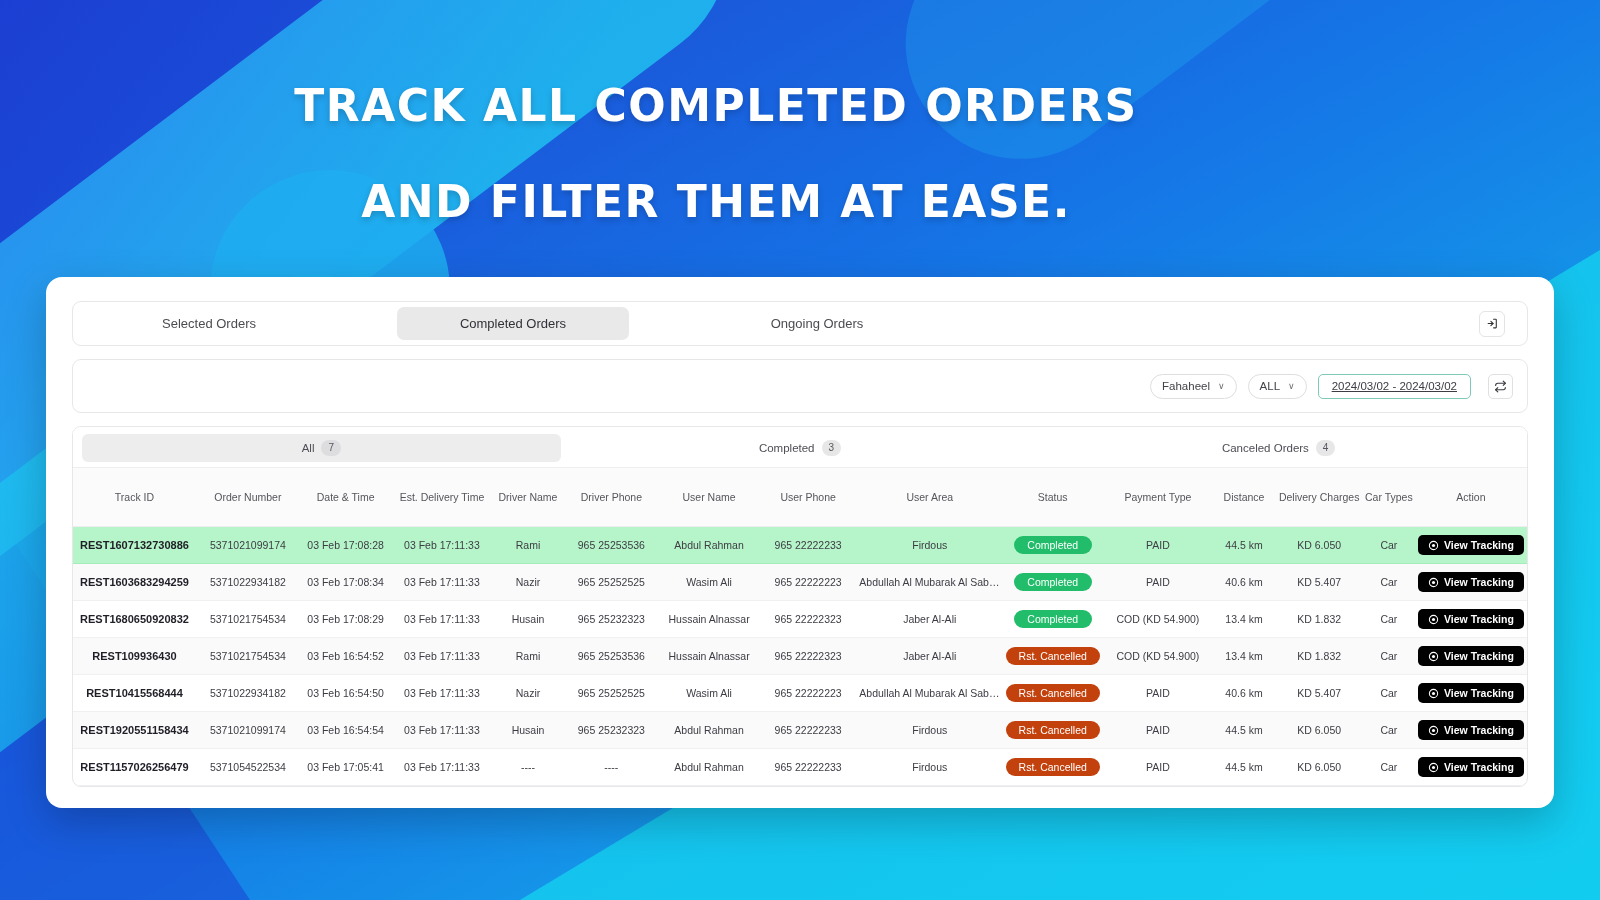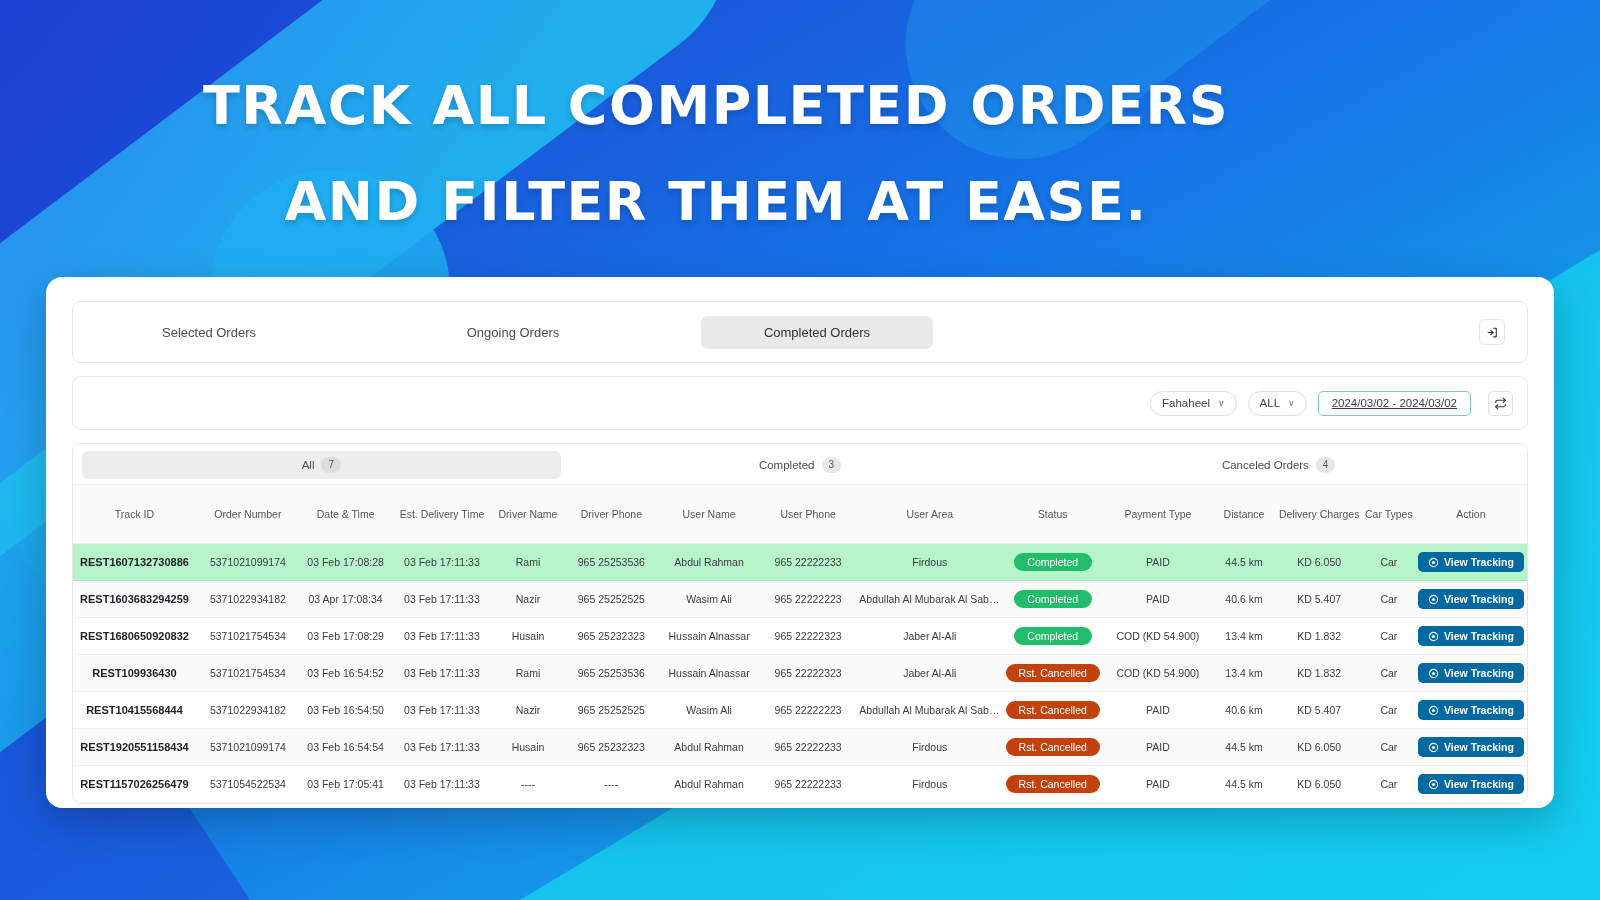--- a/index.html
+++ b/index.html
@@ -15,21 +15,21 @@
   #bg svg { display: block; width: 1600px; height: 900px; }
 
   
   .headline {
     position: absolute;
     top: 58px; left: 0; width: 1432px;
     text-align: center;
     color: #ffffff;
     font-family: "DejaVu Sans", sans-serif;
     font-weight: bold;
-    font-size: 54px;
+    font-size: 44px;
     letter-spacing: 1.5px;
     line-height: 96px;
     text-shadow: 0 3px 6px rgba(0,0,0,0.18);
     z-index: 3;
   }
   .headline div { white-space: nowrap; }
 
   
   .app-window {
     position: absolute;
@@ -43,21 +43,21 @@
   }
 
   .panel {
     border: 1px solid #e7e7e9;
     border-radius: 9px;
     background: #fff;
   }
 
   
   .tabs-panel {
-    height: 62px;
+    height: 45px;
     display: flex;
     align-items: center;
     padding: 0 14px 0 0;
     position: relative;
   }
   .tabs-strip { display: flex; align-items: center; flex: 1; padding-left: 20px; }
   .tab {
     font-size: 13px;
     color: #4b4b52;
     text-align: center;
@@ -194,21 +194,21 @@
     padding: 3px 13px;
     min-width: 78px;
   }
   .badge.completed { background: #21bd6a; }
   .badge.cancelled { background: #c2410c; }
 
   .track-btn {
     display: inline-flex;
     align-items: center;
     gap: 5px;
-    background: #0369a1;
+    background: #000000;
     color: #fff;
     font-size: 10.5px;
     font-weight: bold;
     border-radius: 5px;
     padding: 4px 10px;
     cursor: pointer;
     border: none;
     white-space: nowrap;
   }
 
@@ -279,22 +279,22 @@
 <div class="headline">
   <div>TRACK ALL COMPLETED ORDERS</div>
   <div>AND FILTER THEM AT EASE.</div>
 </div>
 
 <div class="app-window">
 
   <div class="panel tabs-panel">
     <div class="tabs-strip">
       <div class="tab">Selected Orders</div>
+      <div class="tab active spaced">Completed Orders</div>
       <div class="tab spaced">Ongoing Orders</div>
-      <div class="tab active spaced">Completed Orders</div>
     </div>
     <div class="logout-btn">
       <svg width="13" height="13" viewBox="0 0 24 24" fill="none" stroke="#333" stroke-width="2" stroke-linecap="round" stroke-linejoin="round">
         <path d="M14 4h4a1 1 0 0 1 1 1v14a1 1 0 0 1-1 1h-4"></path>
         <polyline points="9 16 13 12 9 8"></polyline>
         <line x1="13" y1="12" x2="4" y2="12"></line>
       </svg>
     </div>
   </div>
 
@@ -392,21 +392,21 @@
                 <svg width="11" height="11" viewBox="0 0 24 24" fill="none" stroke="#fff" stroke-width="2.2">
                   <circle cx="12" cy="12" r="9"></circle>
                   <circle cx="12" cy="12" r="3.4" fill="#fff" stroke="none"></circle>
                 </svg>
                 <span>View Tracking</span>
               </button></td>
           </tr>
           <tr class="alt">
             <td class="trackid">REST1603683294259</td>
             <td>5371022934182</td>
-            <td>03 Apr 17:08:34</td>
+            <td>03 Feb 17:08:34</td>
             <td>03 Feb 17:11:33</td>
             <td>Nazir</td>
             <td>965 25252525</td>
             <td>Wasim Ali</td>
             <td>965 22222223</td>
             <td>Abdullah Al Mubarak Al Sabah</td>
             <td><span class="badge completed">Completed</span></td>
             <td>PAID</td>
             <td>40.6 km</td>
             <td>KD 5.407</td>

